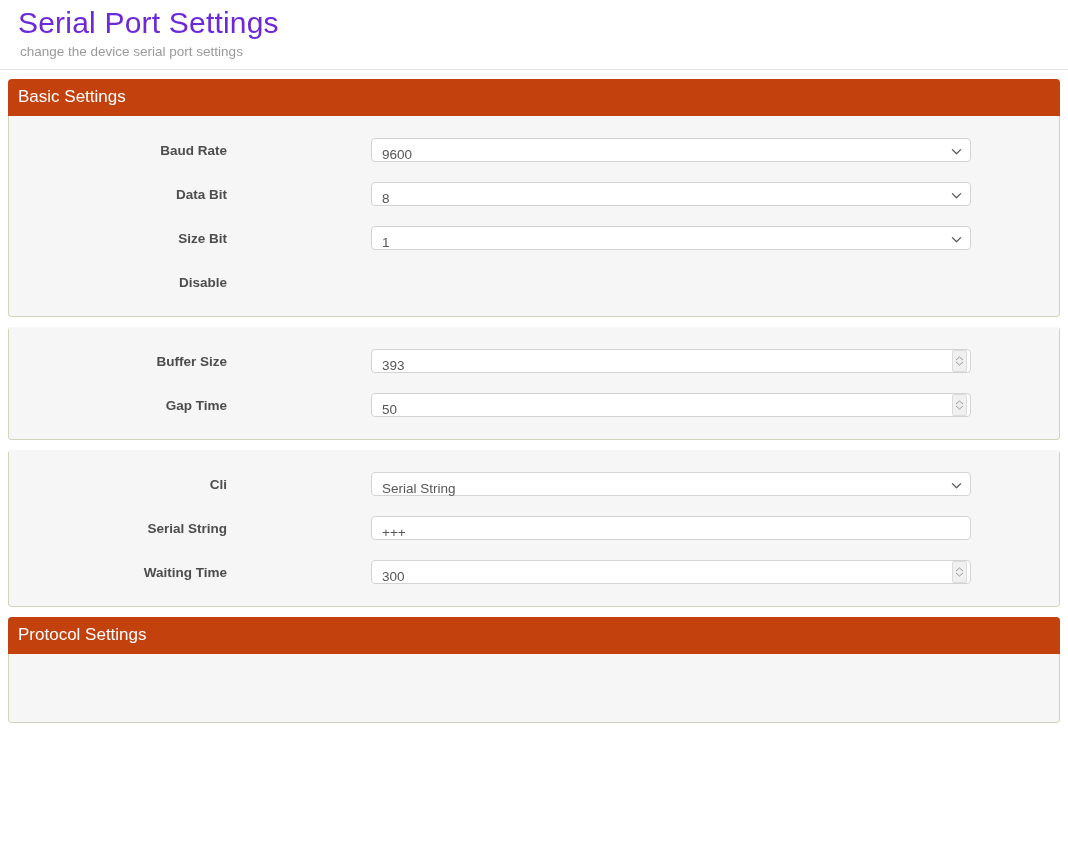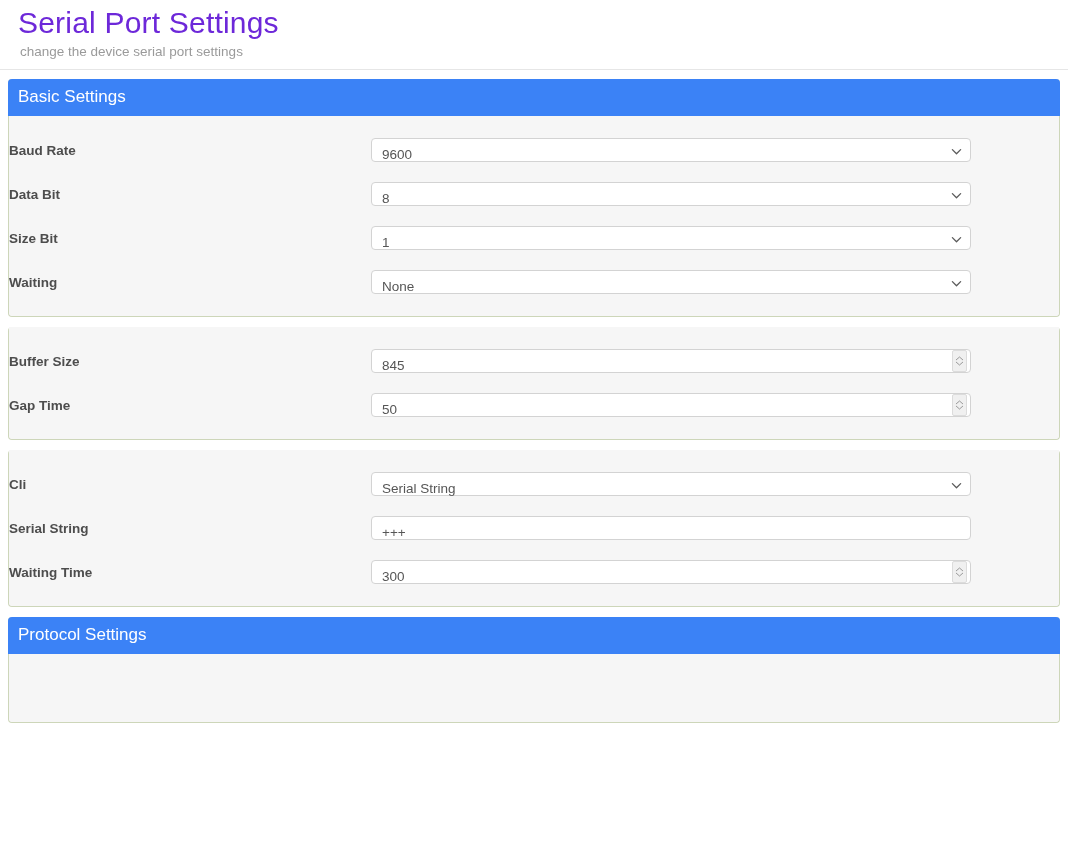--- a/index.html
+++ b/index.html
@@ -34,42 +34,42 @@
     background: #ffffff;
   }
   .panel {
     margin-bottom: 10px;
     border: 1px solid #cdd6b9;
     border-top: none;
     border-radius: 4px;
     background: #f6f6f6;
   }
   .panel-head {
-    background: #3b82f6;
+    background: #c2410c;
     color: #ffffff;
     font-size: 17px;
     font-weight: 400;
     line-height: 20px;
     padding: 8px 0 9px 10px;
     border-radius: 4px 4px 0 0;
     margin: 0 -1px;
   }
   .panel-body {
     padding: 12px 0 12px 0;
     background: #f6f6f6;
     border-radius: 0 0 4px 4px;
   }
   .form-row {
     display: flex;
     align-items: center;
     height: 44px;
   }
   .form-label {
     width: 218px;
-    text-align: left;
+    text-align: right;
     font-size: 13.5px;
     font-weight: bold;
     color: #4d4d4d;
     padding-right: 0;
     flex: none;
   }
   .field-wrap {
     margin-left: 144px;
     position: relative;
     flex: none;
@@ -160,38 +160,30 @@
           <div class="field-wrap">
             <div class="ctl select-ctl">1</div>
             <span class="chev">
               <svg viewBox="0 0 12 12" width="11" height="11">
                 <path d="M1.5 4 L6 8.5 L10.5 4" fill="none" stroke="#5a5a5a" stroke-width="1.4" stroke-linecap="round" stroke-linejoin="round"></path>
               </svg>
             </span>
           </div>
         </div>
         <div class="form-row">
-          <div class="form-label">Waiting</div>
-          <div class="field-wrap">
-            <div class="ctl select-ctl">None</div>
-            <span class="chev">
-              <svg viewBox="0 0 12 12" width="11" height="11">
-                <path d="M1.5 4 L6 8.5 L10.5 4" fill="none" stroke="#5a5a5a" stroke-width="1.4" stroke-linecap="round" stroke-linejoin="round"></path>
-              </svg>
-            </span>
-          </div>
+          <div class="form-label">Disable</div>
         </div>
       </div>
     </div>
     <div class="panel">
       <div class="panel-body">
         <div class="form-row">
           <div class="form-label">Buffer Size</div>
           <div class="field-wrap">
-            <div class="ctl text-ctl">845</div>
+            <div class="ctl text-ctl">393</div>
             <span class="spin">
               <svg viewBox="0 0 12 7" width="9" height="5">
                 <path d="M1.5 5.3 L6 1.4 L10.5 5.3" fill="none" stroke="#8a8a8a" stroke-width="1.2" stroke-linecap="round" stroke-linejoin="round"></path>
               </svg>
               <svg viewBox="0 0 12 7" width="9" height="5">
                 <path d="M1.5 1.7 L6 5.6 L10.5 1.7" fill="none" stroke="#8a8a8a" stroke-width="1.2" stroke-linecap="round" stroke-linejoin="round"></path>
               </svg>
             </span>
           </div>
         </div>

